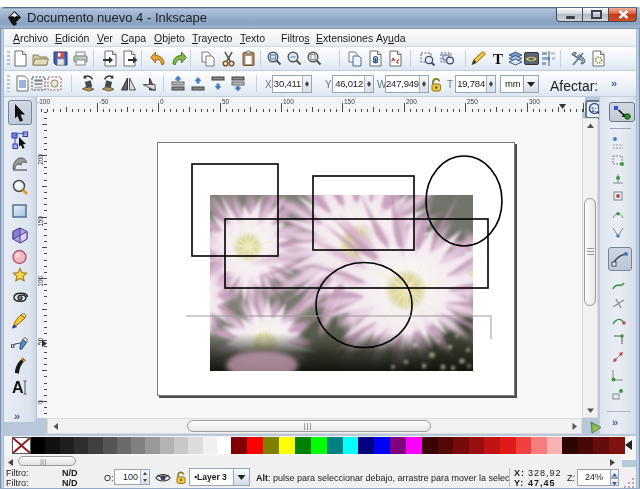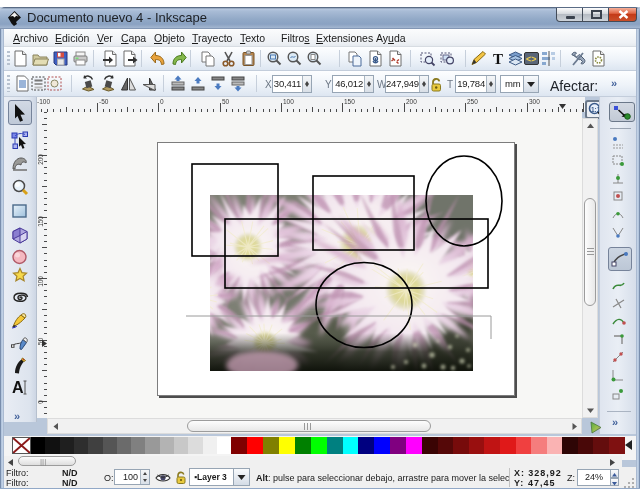--- a/index.html
+++ b/index.html
@@ -850,21 +850,21 @@
       </svg>
       <div class="box" style="left:185px;top:1px;width:60px;height:18px;background:#fff"></div>
       <div class="t" style="left:190px;top:5px;font-weight:bold;font-size:8.5px">▪Layer 3</div>
       <div style="position:absolute;left:229px;top:1px;width:17px;height:18px;background:linear-gradient(180deg,#f8fafc,#d4dce6);border:1px solid #97a5b4"><svg width="15" height="16">
           <path d="M3.5 6 L11.5 6 L7.5 11 Z" fill="#222"></path>
         </svg></div>
       <div class="t" style="left:252px;top:6px;width:253px;overflow:hidden"><b>Alt</b>: pulse para seleccionar debajo, arrastre para mover la selección</div>
       <div style="position:absolute;left:505px;top:1px;width:1px;height:19px;background:#c2c2c2"></div>
       <div class="t" style="left:510px;top:1px;font-weight:bold;letter-spacing:1px">X:</div>
       <div class="t" style="left:510px;top:11px;font-weight:bold;letter-spacing:1px">Y:</div>
-      <div class="t" style="left:524px;top:1px;width:34px;text-align:center;font-weight:bold;letter-spacing:1px">328,92</div>
+      <div class="t" style="left:524px;top:1px;width:34px;text-align:left;font-weight:normal;letter-spacing:1px">328,92</div>
       <div class="t" style="left:524px;top:11px;width:34px;text-align:left;font-weight:bold;letter-spacing:1px">47,45</div>
       <div class="t" style="left:563px;top:6px">Z:</div>
       <div class="box" style="left:573px;top:2px;width:34px;height:17px;text-align:center;line-height:15px">24%</div>
       <div style="position:absolute;left:606px;top:2px;width:9px;height:8.5px;background:linear-gradient(180deg,#fafbfc,#dde3ea);border:1px solid #97a5b4"><svg width="7" height="6">
           <path d="M1 4.5 L6 4.5 L3.5 1 Z" fill="#3a5a9a"></path>
         </svg></div>
       <div style="position:absolute;left:606px;top:10.5px;width:9px;height:8.5px;background:linear-gradient(180deg,#fafbfc,#dde3ea);border:1px solid #97a5b4"><svg width="7" height="6">
           <path d="M1 1 L6 1 L3.5 4.5 Z" fill="#3a5a9a"></path>
         </svg></div>
       <svg class="icon" style="left:620px;top:10px" width="11" height="11">

